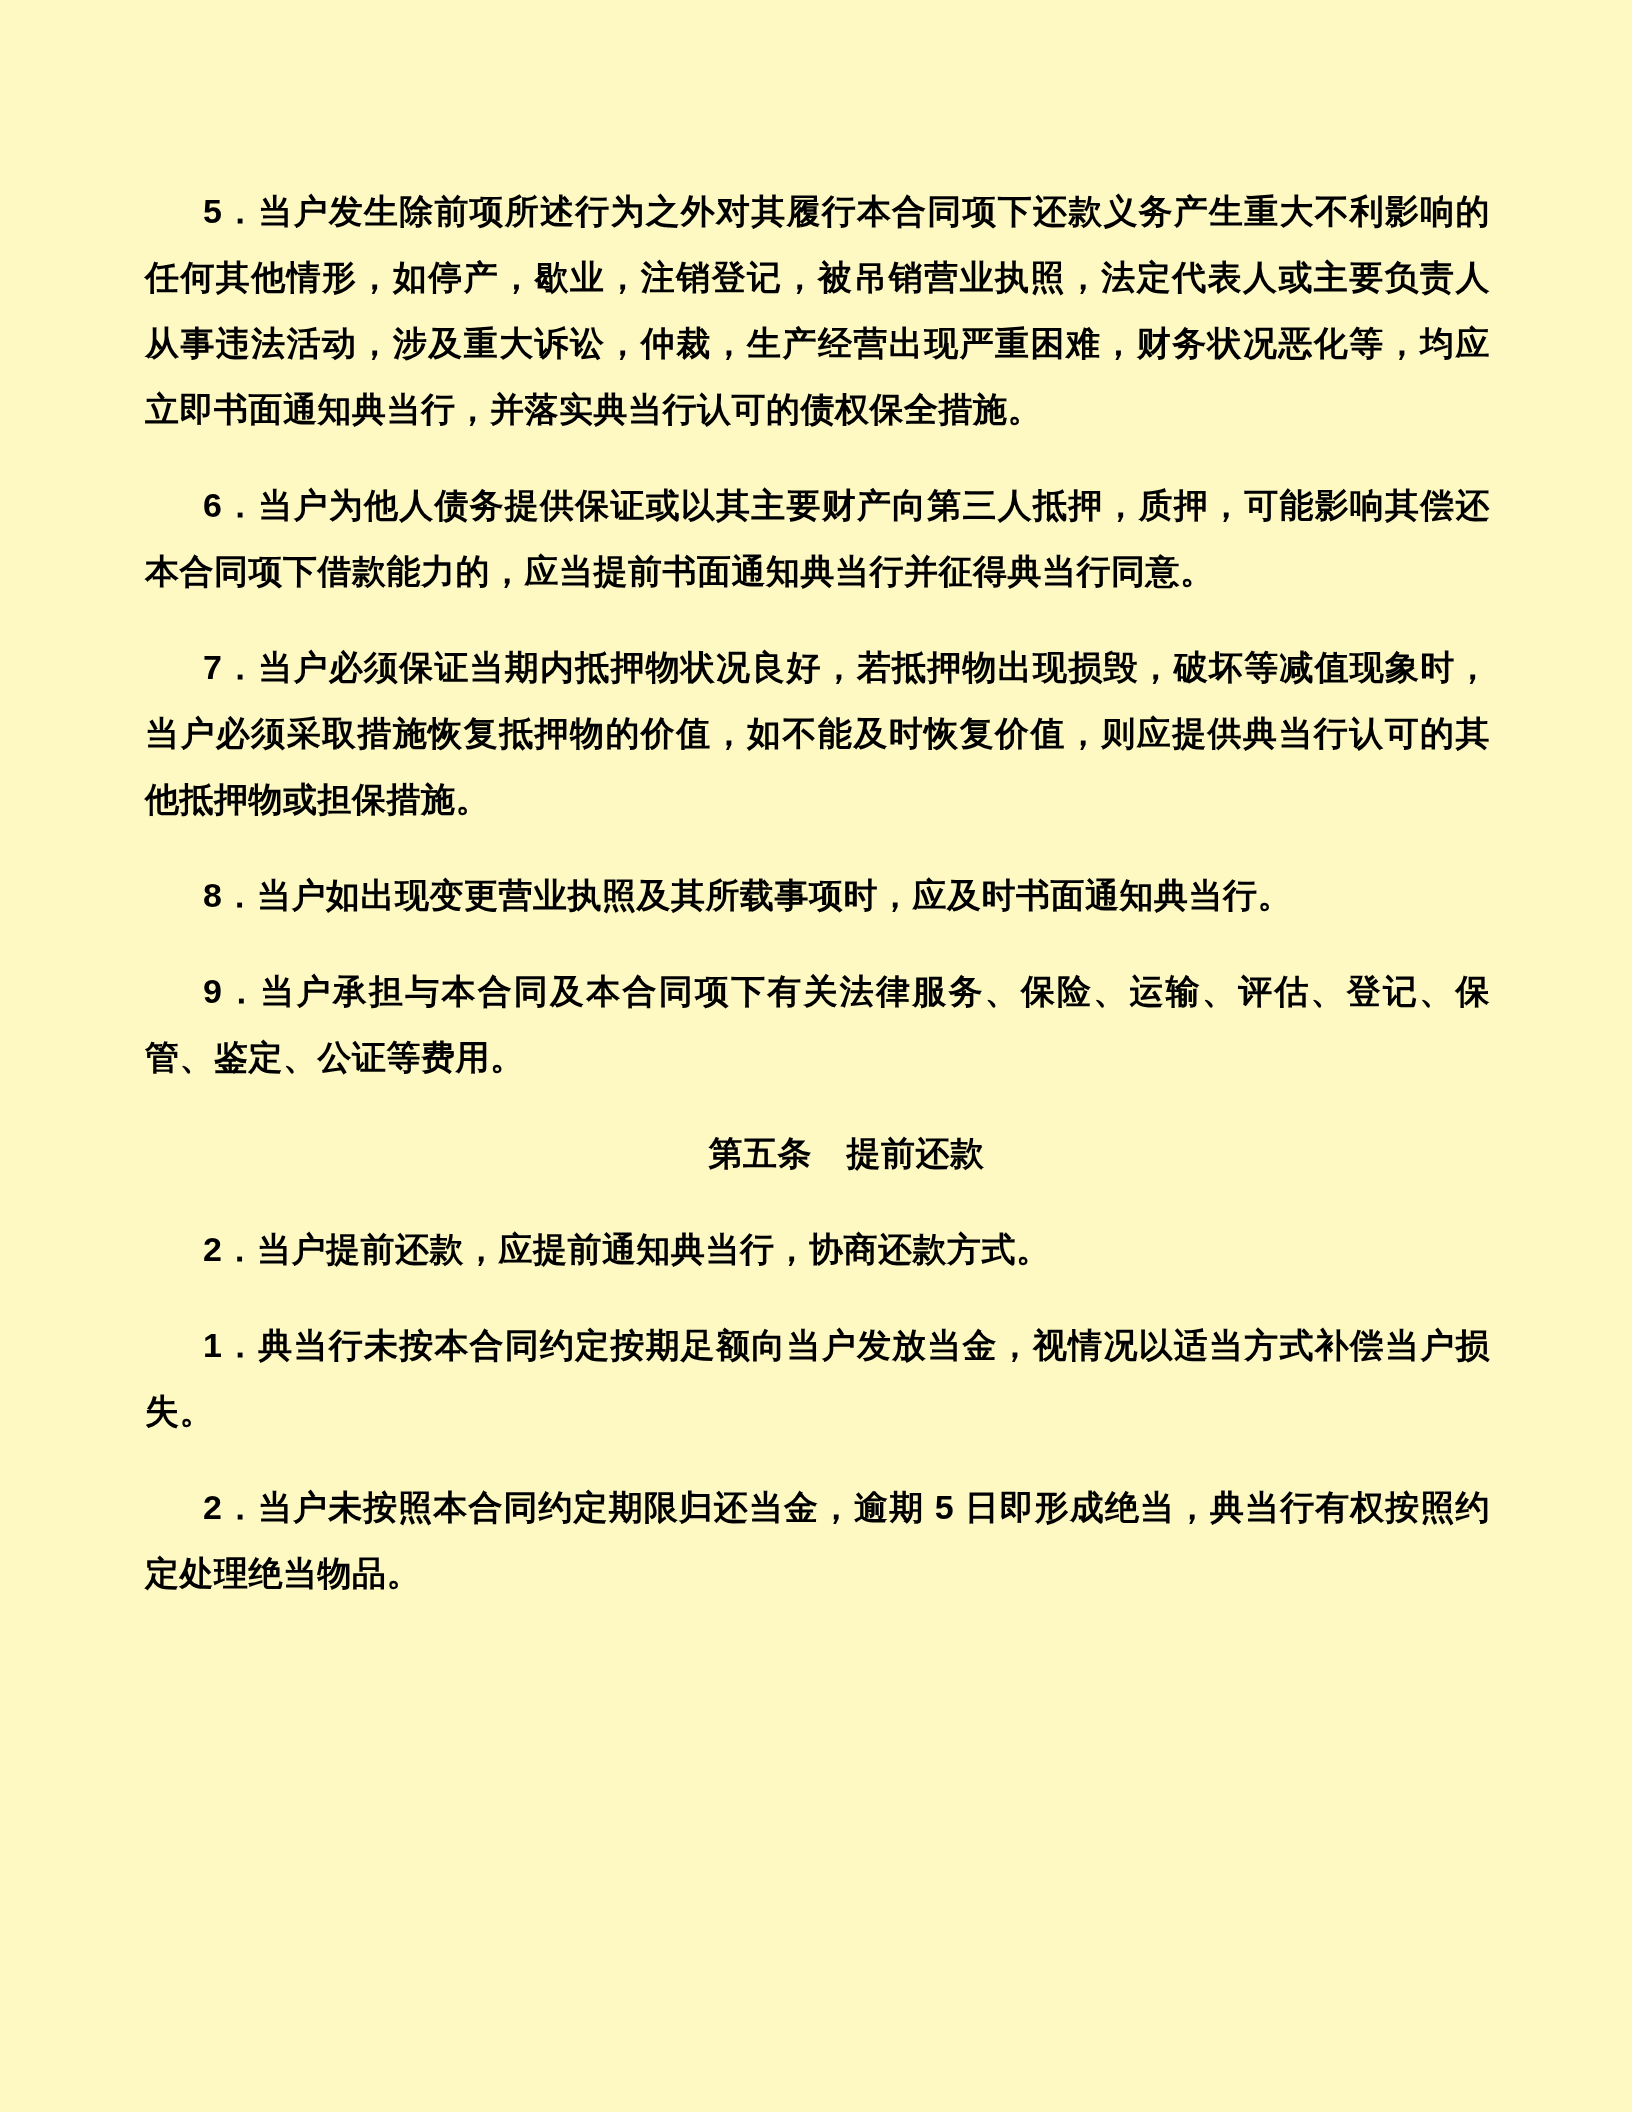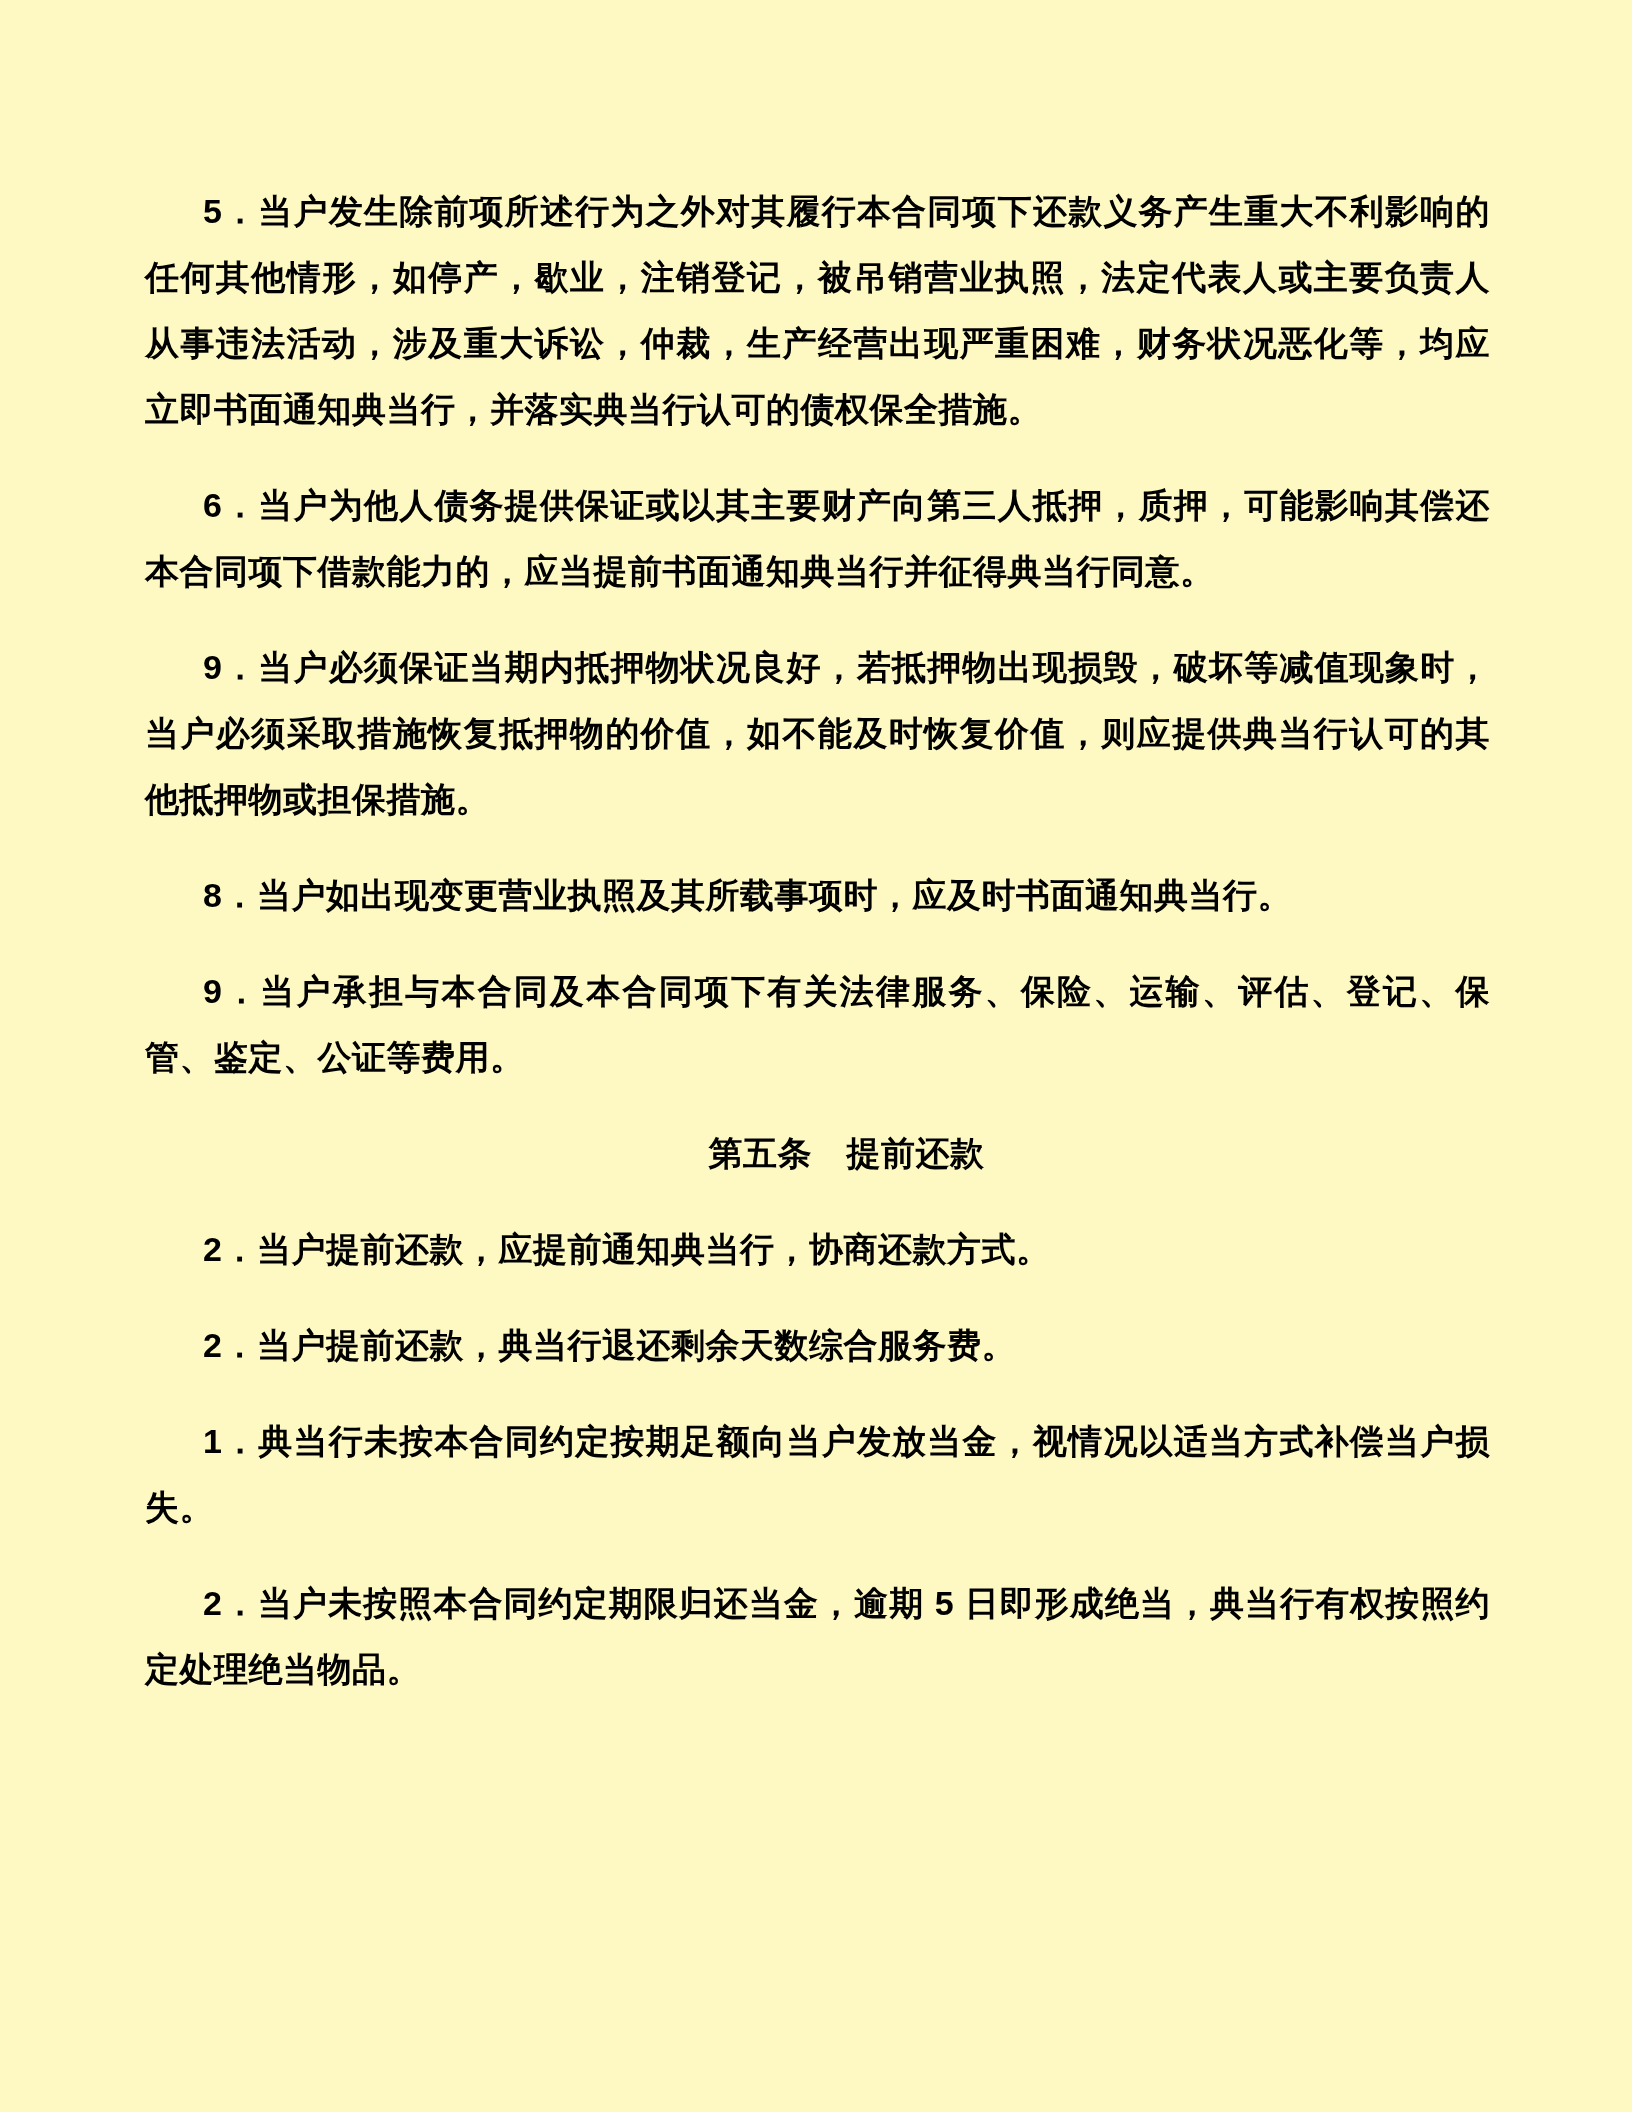--- a/index.html
+++ b/index.html
@@ -39,21 +39,20 @@
     word-break: keep-all;
     letter-spacing: 0.5px;
   }
 </style>
 </head>
 <body>
 
 <div class="page">
   <p class="para">5．当户发生除前项所述行为之外对其履行本合同项下还款义务产生重大不利影响的任何其他情形，如停产，歇业，注销登记，被吊销营业执照，法定代表人或主要负责人从事违法活动，涉及重大诉讼，仲裁，生产经营出现严重困难，财务状况恶化等，均应立即书面通知典当行，并落实典当行认可的债权保全措施。</p>
   <p class="para">6．当户为他人债务提供保证或以其主要财产向第三人抵押，质押，可能影响其偿还本合同项下借款能力的，应当提前书面通知典当行并征得典当行同意。</p>
-  <p class="para">9．当户必须保证当期内抵押物状况良好，若抵押物出现损毁，破坏等减值现象时，当户必须采取措施恢复抵押物的价值，如不能及时恢复价值，则应提供典当行认可的其他抵押物或担保措施。</p>
+  <p class="para">7．当户必须保证当期内抵押物状况良好，若抵押物出现损毁，破坏等减值现象时，当户必须采取措施恢复抵押物的价值，如不能及时恢复价值，则应提供典当行认可的其他抵押物或担保措施。</p>
   <p class="para">8．当户如出现变更营业执照及其所载事项时，应及时书面通知典当行。</p>
   <p class="para">9．当户承担与本合同及本合同项下有关法律服务、保险、运输、评估、登记、保管、鉴定、公证等费用。</p>
   <p class="section-heading">第五条　提前还款</p>
   <p class="para">2．当户提前还款，应提前通知典当行，协商还款方式。</p>
-  <p class="para">2．当户提前还款，典当行退还剩余天数综合服务费。</p>
   <p class="para">1．典当行未按本合同约定按期足额向当户发放当金，视情况以适当方式补偿当户损失。</p>
   <p class="para">2．当户未按照本合同约定期限归还当金，逾期 5 日即形成绝当，典当行有权按照约定处理绝当物品。</p>
 </div>
 
 </body></html>

